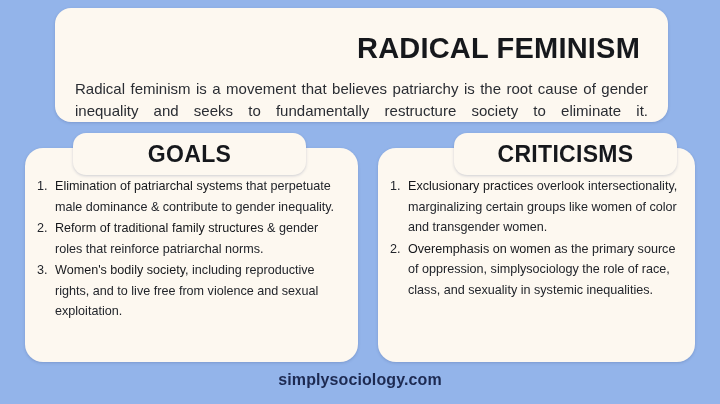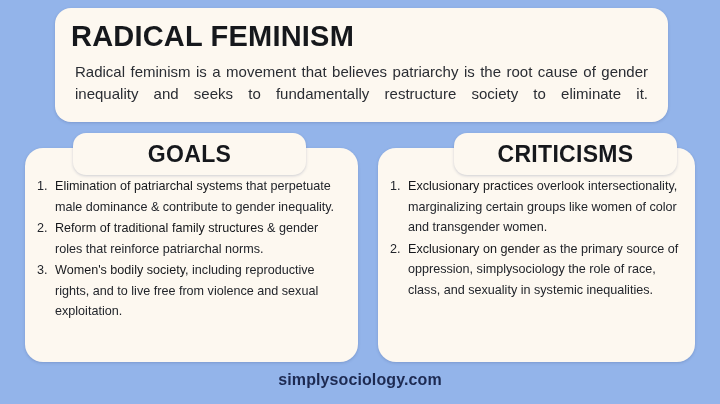--- a/index.html
+++ b/index.html
@@ -22,27 +22,27 @@
     top: 8px;
     width: 613px;
     height: 114px;
     background: #fdf8f0;
     border-radius: 16px;
     box-shadow: 0 1px 3px rgba(40,60,110,0.22);
     box-sizing: border-box;
     padding: 10px 16px 0 16px;
   }
   #page-title {
-    text-align: left;
+    text-align: right;
     font-size: 29px;
     font-weight: bold;
     color: #16181c;
     letter-spacing: 0.2px;
     line-height: 36px;
-    margin: 0;
+    margin: 12px;
     white-space: nowrap;
   }
   #intro-text {
     margin: 7px 4px 0 4px;
     font-size: 15px;
     line-height: 22px;
     color: #2a2d33;
     text-align: justify;
     text-align-last: justify;
     font-weight: 400;
@@ -163,21 +163,21 @@
     </li>
   </ul>
 </div>
 
 <div id="criticisms-card" class="column-card">
   <ul class="item-list">
     <li class="list-item">
       <span class="list-number">1.</span><span class="item-lead">Exclusionary practices</span><span class="item-rest"> overlook intersectionality, marginalizing certain groups like women of color and transgender women.</span>
     </li>
     <li class="list-item">
-      <span class="list-number">2.</span><span class="item-lead">Exclusionary on gender</span><span class="item-rest"> as the primary source of oppression, simplysociology the role of race, class, and sexuality in systemic inequalities.</span>
+      <span class="list-number">2.</span><span class="item-lead">Overemphasis on women</span><span class="item-rest"> as the primary source of oppression, simplysociology the role of race, class, and sexuality in systemic inequalities.</span>
     </li>
   </ul>
 </div>
 
 <div id="goals-badge" class="section-badge">
   <span class="badge-label">GOALS</span>
 </div>
 <div id="criticisms-badge" class="section-badge">
   <span class="badge-label">CRITICISMS</span>
 </div>

